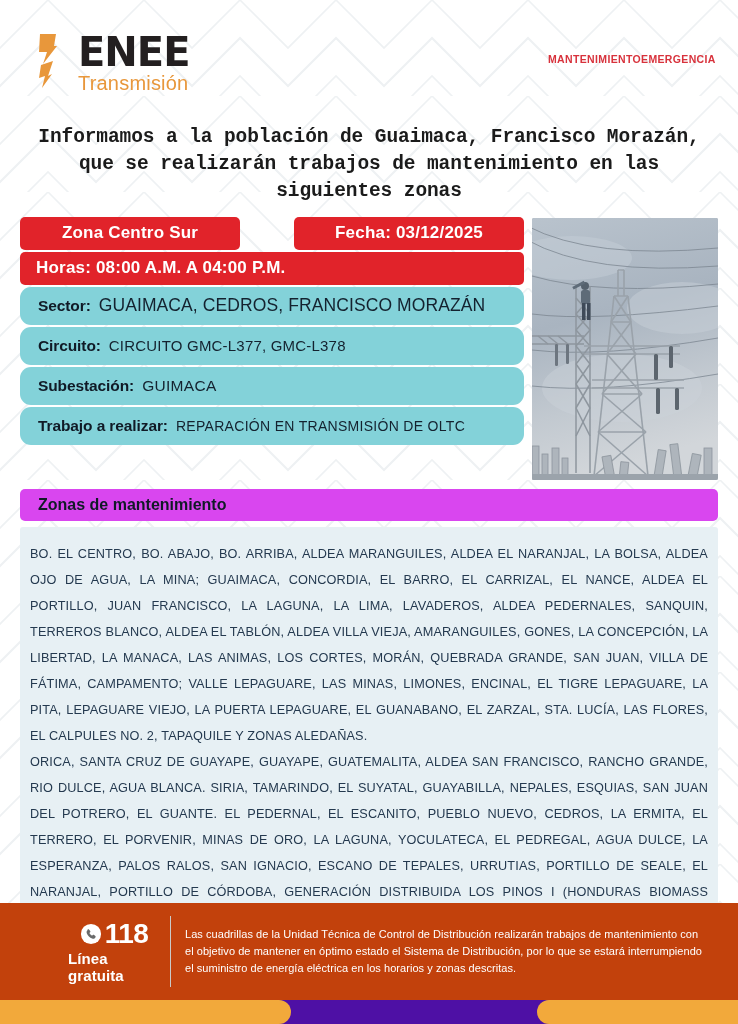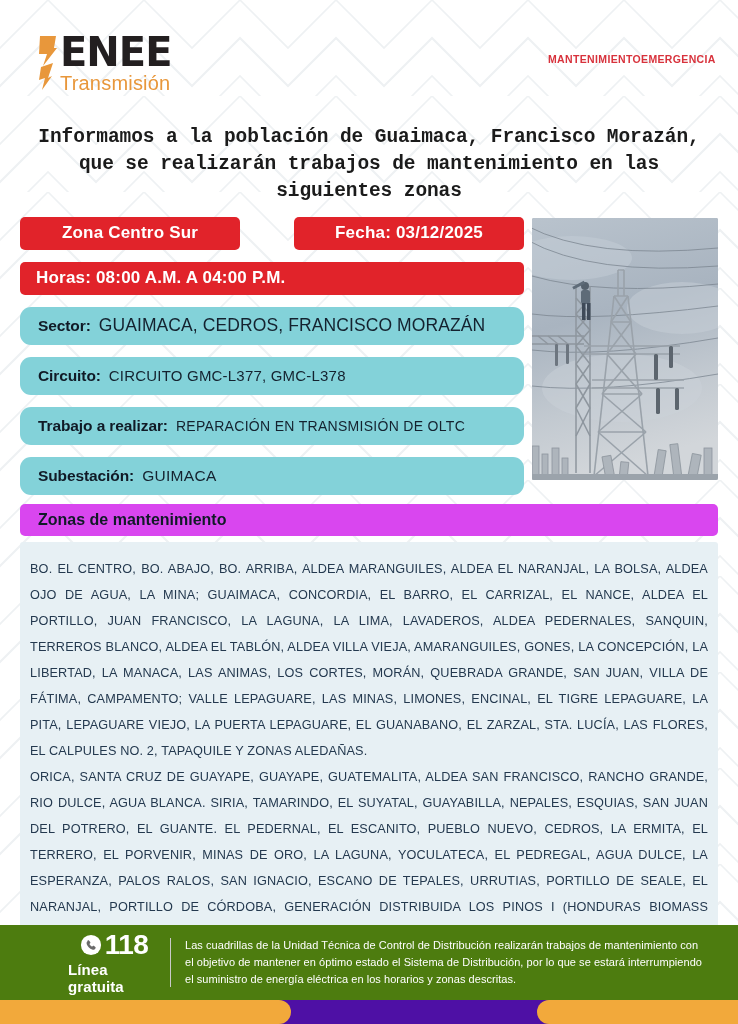--- a/index.html
+++ b/index.html
@@ -41,22 +41,21 @@
     z-index: 2;
     height: 120px;
     display: flex;
     align-items: center;
     justify-content: space-between;
     padding: 0 26px 0 36px;
   }
 
   .logo-block {
     display: flex;
-    align-items: center;
-    gap: 2px;
+    gap: 20px;
     margin-top: 4px;
   }
   .logo-mark {
     width: 22px;
     height: 56px;
     flex: none;
   }
   .logo-text { line-height: 1; }
   .logo-enee {
     font-size: 40px;
@@ -116,21 +115,21 @@
     padding: 0 20px;
     gap: 8px;
     align-items: flex-start;
   }
 
   .left-col {
     width: 504px;
     flex: none;
     display: flex;
     flex-direction: column;
-    gap: 12px;
+    gap: 2px;
   }
 
   .row-pair {
     display: flex;
     gap: 6px;
   }
 
   .bar {
     border-radius: 5px;
     display: flex;
@@ -235,22 +234,22 @@
   }
   .zonas-body p + p { margin-top: 0; }
 
   
   .footer {
     position: absolute;
     left: 0;
     right: 0;
     bottom: 24px;
     z-index: 2;
-    background: #4d7c0f;
-    height: 75px;
+    background: #c2410c;
+    height: 97px;
     display: flex;
     align-items: center;
     padding: 0 26px;
     gap: 0;
   }
   .phone-block {
     width: 134px;
     flex: none;
     display: flex;
     flex-direction: column;
@@ -387,28 +386,28 @@
       <div class="bar-cyan sector">
         <span class="lbl">Sector:</span>
         <span class="val">GUAIMACA, CEDROS, FRANCISCO MORAZÁN</span>
       </div>
 
       <div class="bar-cyan circuito">
         <span class="lbl">Circuito:</span>
         <span class="val">CIRCUITO  GMC-L377, GMC-L378</span>
       </div>
 
+      <div class="bar-cyan sub">
+        <span class="lbl">Subestación:</span>
+        <span class="val">GUIMACA</span>
+      </div>
+
       <div class="bar-cyan trabajo">
         <span class="lbl">Trabajo a realizar:</span>
         <span class="val">REPARACIÓN EN TRANSMISIÓN DE OLTC</span>
-      </div>
-
-      <div class="bar-cyan sub">
-        <span class="lbl">Subestación:</span>
-        <span class="val">GUIMACA</span>
       </div>
     </div>
 
     <div class="photo">
       <svg viewBox="0 0 186 262" preserveAspectRatio="xMidYMid slice">
         <defs>
           <linearGradient id="sky" x1="0" y1="0" x2="0.2" y2="1">
             <stop offset="0%" stop-color="#b9c3cd"></stop>
             <stop offset="42%" stop-color="#a9b4c0"></stop>
             <stop offset="75%" stop-color="#c2c9d0"></stop>

